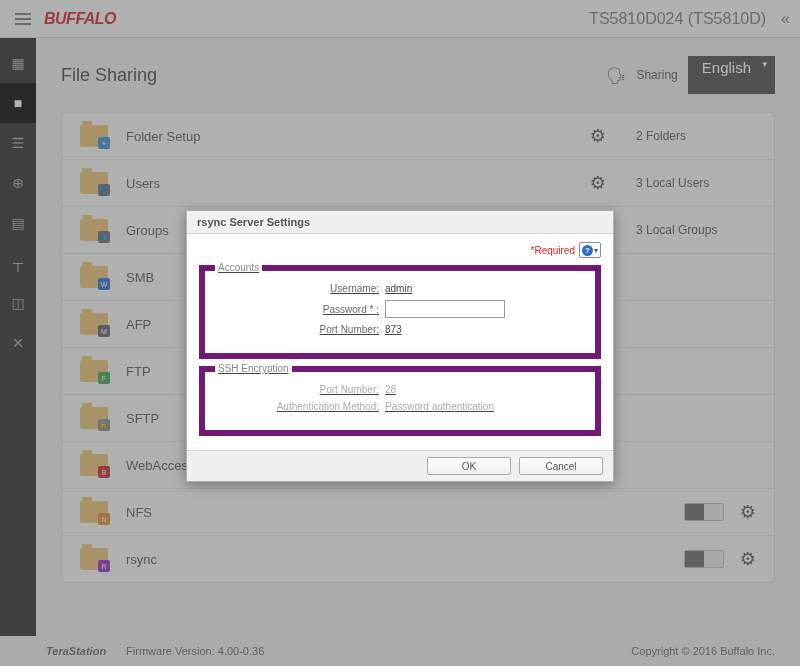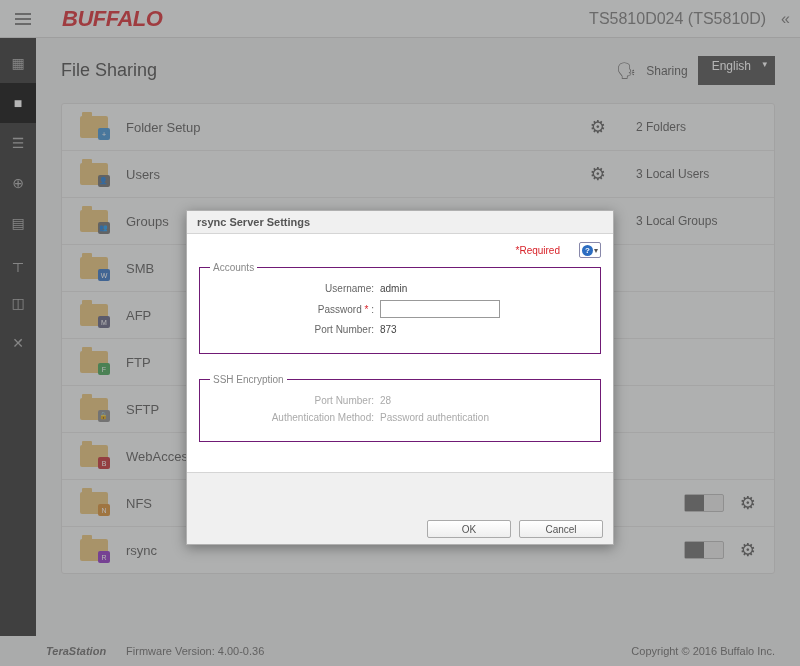--- a/index.html
+++ b/index.html
@@ -20,23 +20,23 @@
   align-items: center;
   padding: 0 10px;
   border-bottom: 1px solid #d5d5d5;
 }
 .hamburger { cursor: pointer; padding: 5px; }
 .hamburger-line { width: 16px; height: 2px; background: #777; margin: 3px 0; }
 .logo {
   font-weight: bold;
   font-style: italic;
   color: #d8232a;
-  font-size: 22px;
+  font-size: 16px;
   letter-spacing: -0.5px;
-  margin-left: 26px;
+  margin-left: 8px;
 }
 .device-name { margin-left: auto; color: #777; font-size: 16px; }
 .collapse-icon { margin-left: 15px; color: #777; font-size: 16px; cursor: pointer; }
 .main { display: flex; height: 598px; }
 .sidebar {
   width: 36px;
   background: #2a2a2a;
   display: flex;
   flex-direction: column;
   padding-top: 5px;
@@ -60,22 +60,22 @@
   display: flex;
   align-items: center;
   gap: 10px;
   font-size: 12px;
   color: #555;
 }
 .lang-icon { font-size: 16px; }
 .lang-select {
   background: #4a4a4a;
   color: #fff;
-  padding: 3px 24px 12px 14px;
-  font-size: 12px;
+  padding: 3px 24px 18px 14px;
+  font-size: 15px;
   position: relative;
   cursor: pointer;
 }
 .lang-select::after {
   content: "▾";
   position: absolute;
   right: 8px;
   top: 3px;
   font-size: 9px;
 }
@@ -173,21 +173,21 @@
   font-size: 11px;
   font-weight: bold;
   color: #555;
   border-bottom: 1px solid #d5d5d5;
 }
 .dialog-body { padding: 8px 12px 10px; }
 .dialog-topbar {
   display: flex;
   justify-content: flex-end;
   align-items: center;
-  gap: 19px;
+  gap: 4px;
   margin-bottom: 4px;
   font-size: 10px;
 }
 .required-text { color: #d8232a; }
 .help-btn {
   border: 1px solid #88a;
   border-radius: 2px;
   width: 22px; height: 16px;
   display: flex;
   align-items: center;
@@ -198,24 +198,25 @@
 }
 .help-inner { 
   background: #2c6dc1;
   color: #fff;
   border-radius: 50%;
   width: 11px; height: 11px;
   display: flex; align-items: center; justify-content: center;
   font-size: 8px; font-weight: bold;
 }
 fieldset {
-  border: 1px solid #701a75;
-  margin-bottom: 20px;
+  border: 6px solid #701a75;
+  margin-bottom: 4px;
   padding: 10px 10px 12px;
   font-size: 10px;
+  text-decoration: underline;
 }
 legend { color: #888; font-size: 10px; padding: 0 3px; }
 .field-row { display: flex; align-items: center; margin-bottom: 6px; }
 .field-label {
   width: 170px;
   text-align: right;
   padding-right: 6px;
   color: #666;
 }
 .field-label.muted { color: #aaa; }
@@ -245,21 +246,20 @@
   height: 18px;
   background: linear-gradient(#fff,#eee);
   border: 1px solid #aaa;
   border-radius: 2px;
   font-size: 10px;
   color: #555;
   cursor: pointer;
   display: flex;
   align-items: center;
   justify-content: center;
-  margin-top: 41px;
 }
 </style>
 </head>
 <body>
 
 <div class="header">
   <div class="hamburger">
     <div class="hamburger-line"></div>
     <div class="hamburger-line"></div>
     <div class="hamburger-line"></div>

